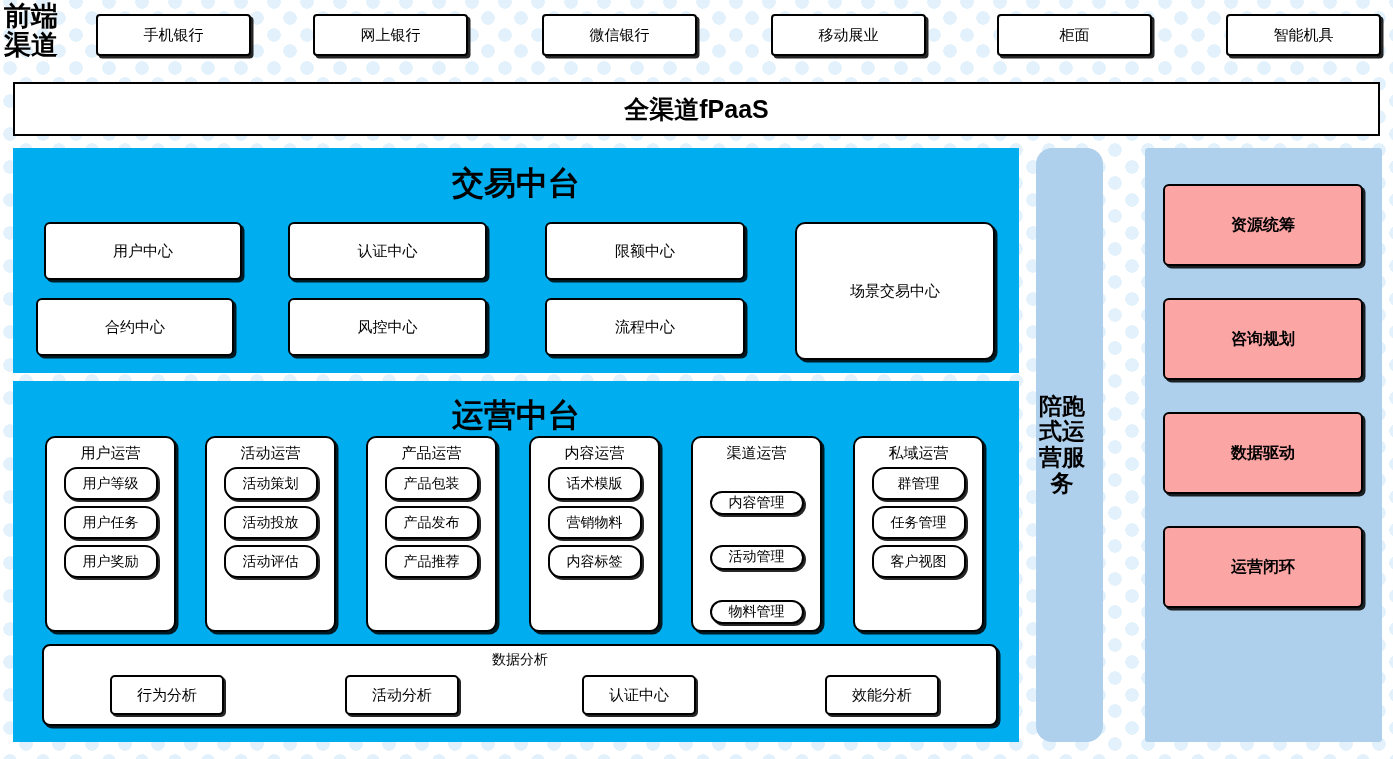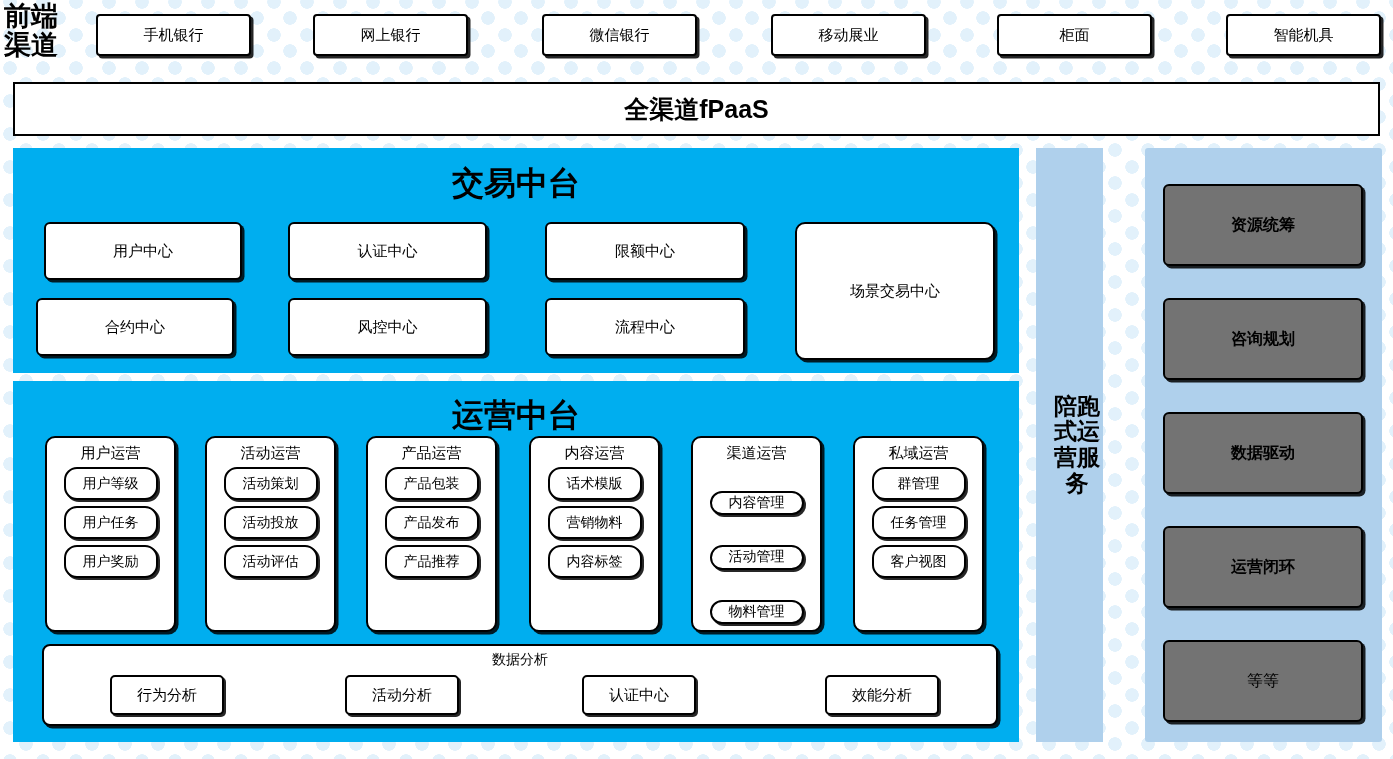--- a/index.html
+++ b/index.html
@@ -163,21 +163,22 @@
   }
 
   
   #service-col {
     position: absolute;
     left: 1036px; top: 148px;
     width: 67px; height: 594px;
     background: #AFD0EC;
     display: flex;
     align-items: center;
-    justify-content: flex-end;
+    justify-content: flex-start;
+    border-radius: 16px;
   }
   #service-col-label {
     font-size: 23px;
     font-weight: 700;
     line-height: 1.12;
     text-align: center;
     width: 52px;
     word-break: break-all;
   }
 
@@ -187,21 +188,21 @@
     left: 1145px; top: 148px;
     width: 237px; height: 594px;
     background: #AFD0EC;
     border-radius: 3px;
   }
   .rp-item {
     position: absolute;
     left: 18px;
     width: 200px;
     height: 82px;
-    background: #737373;
+    background: #fca5a5;
     border: 2px solid #000000;
     border-radius: 6px;
     box-shadow: 2.5px 2.5px 0 0 rgba(0,0,0,0.85);
     box-sizing: border-box;
     display: flex;
     align-items: center;
     justify-content: center;
     font-size: 16px;
     font-weight: 700;
   }
@@ -292,16 +293,15 @@
 
   <div id="service-col">
     <div id="service-col-label">陪跑式运营服务</div>
   </div>
 
   <div id="right-panel">
     <div class="rp-item" style="top:36px;">资源统筹</div>
     <div class="rp-item" style="top:150px;">咨询规划</div>
     <div class="rp-item" style="top:264px;">数据驱动</div>
     <div class="rp-item" style="top:378px;">运营闭环</div>
-    <div class="rp-item plain" style="top:492px;">等等</div>
   </div>
 
 </div>
 
 </body></html>

